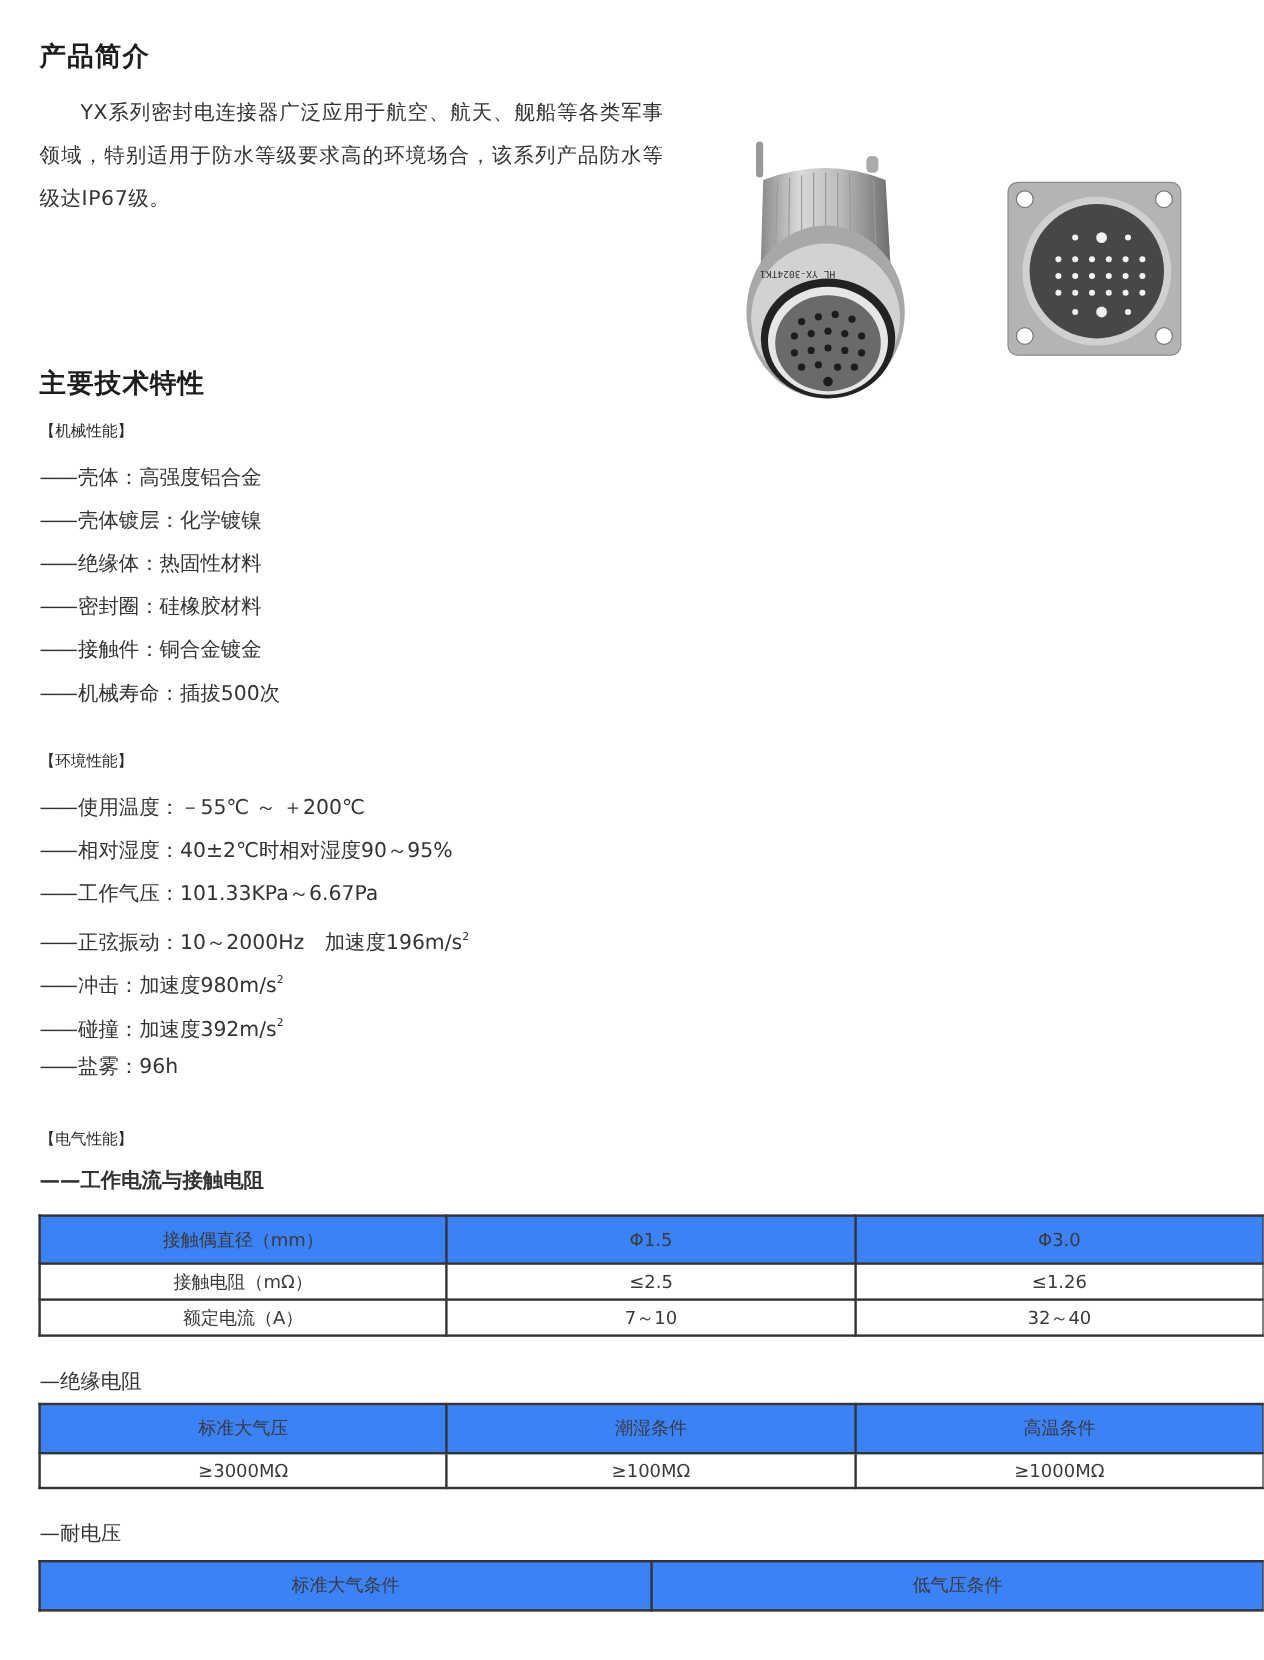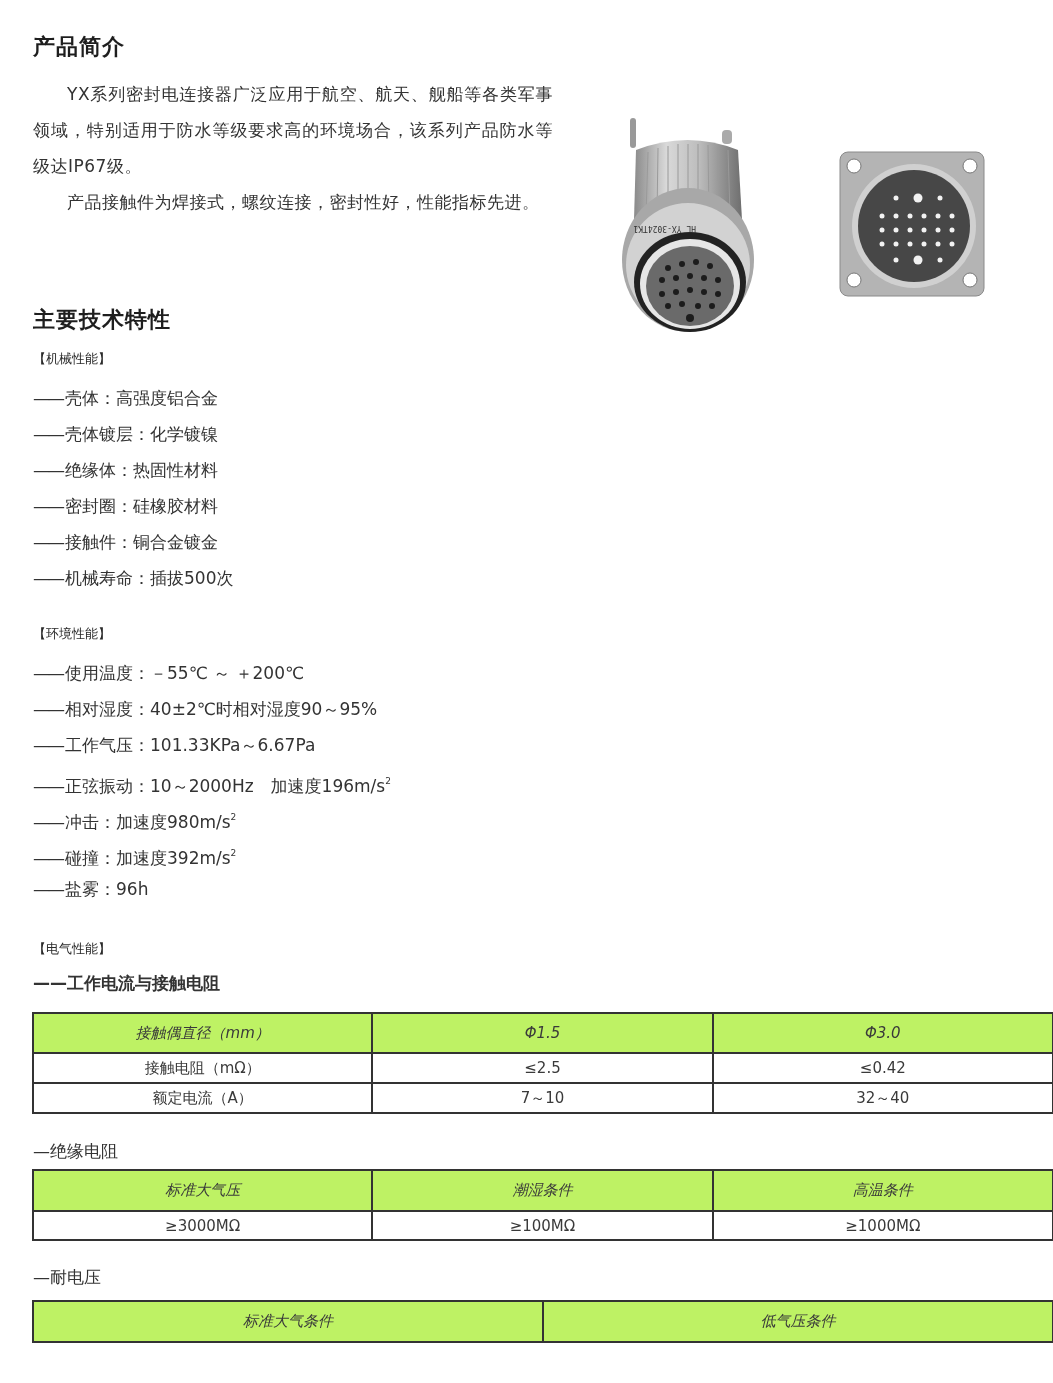--- a/index.html
+++ b/index.html
@@ -27,30 +27,29 @@
   .spec-list .dash { letter-spacing: -2px; margin-right: 2px; }
   sup { font-size: 9px; vertical-align: 8px; }
   .sub-title { position: absolute; left: 33px; font-size: 17px; color: #333; margin: 0; }
   table.spec {
     position: absolute; left: 32px; border-collapse: collapse;
     font-size: 15px; color: #3a3a3a;
   }
   table.spec td {
     border: 2px solid #333; text-align: center; padding: 0;
   }
-  table.spec tr.head td { background: #bef264; font-style: italic; }
+  table.spec tr.head td { background: #3b82f6; }
   .photo { position: absolute; }
 </style>
 </head>
 <body>
 
 <h2 class="sec" style="top:32px;">产品简介</h2>
 <div class="intro">
   <p>YX系列密封电连接器广泛应用于航空、航天、舰船等各类军事领域，特别适用于防水等级要求高的环境场合，该系列产品防水等级达IP67级。</p>
-  <p>产品接触件为焊接式，螺纹连接，密封性好，性能指标先进。</p>
 </div>
 
 <div class="photo" style="left:618px; top:110px; width:150px; height:225px;">
   <svg width="150" height="225" viewBox="0 0 150 225">
     <defs>
       <linearGradient id="metal" x1="0" x2="1" y1="0" y2="0">
         <stop offset="0" stop-color="#8a8a8a"></stop>
         <stop offset="0.3" stop-color="#d9d9d9"></stop>
         <stop offset="0.6" stop-color="#bdbdbd"></stop>
         <stop offset="1" stop-color="#6e6e6e"></stop>
@@ -175,21 +174,21 @@
     </colgroup>
   <tbody>
       <tr class="head" style="height:40px;">
     <td>接触偶直径（mm）</td>
     <td>Φ1.5</td>
     <td>Φ3.0</td>
   </tr>
   <tr style="height:30px;">
     <td>接触电阻（mΩ）</td>
     <td>≤2.5</td>
-    <td>≤0.42</td>
+    <td>≤1.26</td>
   </tr>
   <tr style="height:30px;">
     <td>额定电流（A）</td>
     <td>7～10</td>
     <td>32～40</td>
   </tr>
 </tbody>
   </table>
 
 <div class="sub-title" style="top:1140px;">—绝缘电阻</div>

